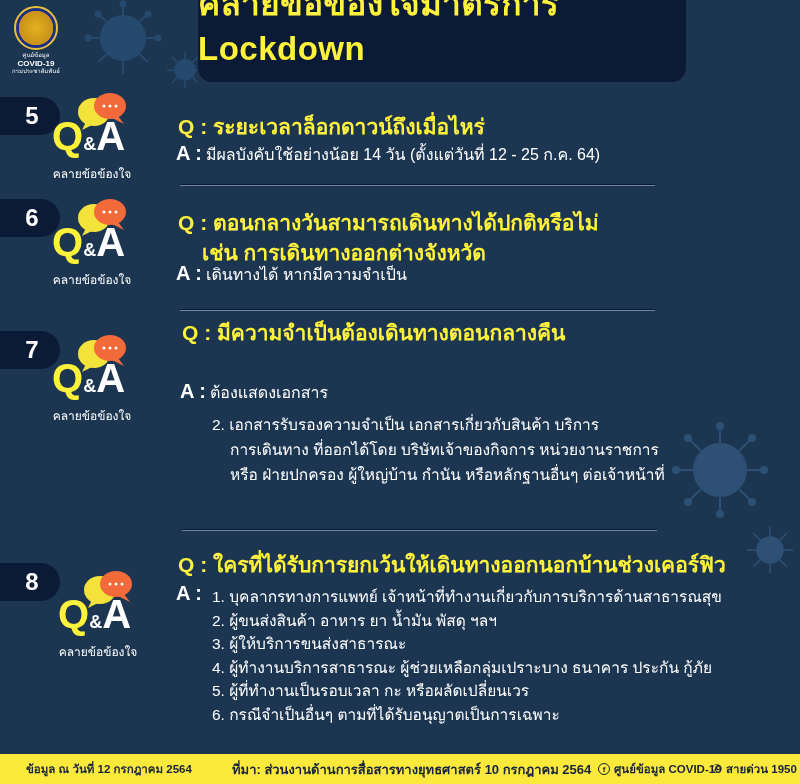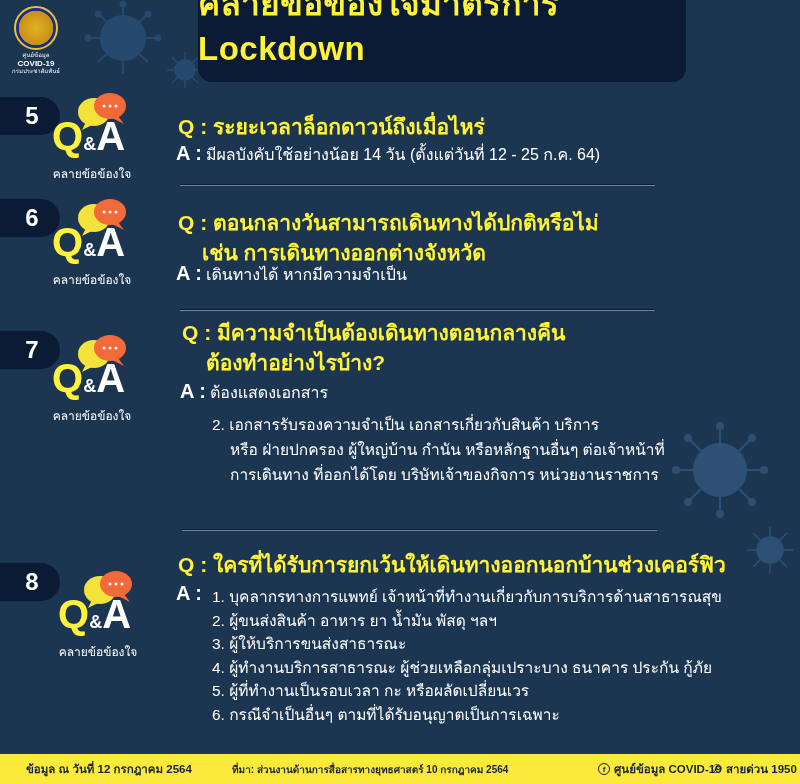--- a/index.html
+++ b/index.html
@@ -78,21 +78,21 @@
   }
 
   
   .footer {
     position: absolute; left: 0; top: 754px; width: 800px; height: 30px;
     background: #fbe93b;
     display: flex; align-items: center;
     font-size: 11.5px; color: #17243b;
   }
   .footer .f-date { position: absolute; left: 26px; font-weight: bold; }
-  .footer .f-src { position: absolute; left: 232px; font-size: 10px; font-weight: bold; }
+  .footer .f-src { position: absolute; left: 232px; font-size: 13px; font-weight: bold; }
   .footer .f-fb { position: absolute; left: 598px; display: flex; align-items: center; gap: 4px; font-weight: bold; }
   .footer .f-hot { position: absolute; left: 712px; display: flex; align-items: center; gap: 4px; font-weight: bold; }
   .fb-icon {
     width: 12px; height: 12px; border: 1.5px solid #17243b; border-radius: 50%;
     font-size: 8px; display: flex; align-items: center; justify-content: center; font-weight: bold;
   }
   .phone-icon { font-size: 12px; }
 </style>
 </head>
 <body>
@@ -242,29 +242,28 @@
         <circle cx="32" cy="14" r="1.5"></circle>
         <circle cx="38" cy="14" r="1.5"></circle>
         <circle cx="44" cy="14" r="1.5"></circle>
       </g>
     </svg>
   <div class="qa-text"><span class="q">Q</span><span class="amp">&amp;</span><span class="a">A</span></div>
   <div class="cap">คลายข้อข้องใจ</div>
 </div>
 <div class="q-line" style="left:182px;top:318px;line-height:30px;">
   <span>Q : มีความจำเป็นต้องเดินทางตอนกลางคืน</span>
-  <span class="cont">ต้องทำอย่างไรบ้าง?</span>
 </div>
 <div class="a-line" style="left:180px;top:380px;">
   <span class="lbl">A :</span><span>ต้องแสดงเอกสาร</span>
 </div>
 <div class="list" style="left:212px;top:412px;">
   <div>2. เอกสารรับรองความจำเป็น เอกสารเกี่ยวกับสินค้า บริการ</div>
+  <div class="indent">การเดินทาง ที่ออกได้โดย บริษัทเจ้าของกิจการ หน่วยงานราชการ</div>
   <div class="indent">หรือ ฝ่ายปกครอง ผู้ใหญ่บ้าน กำนัน หรือหลักฐานอื่นๆ ต่อเจ้าหน้าที่</div>
-  <div class="indent">การเดินทาง ที่ออกได้โดย บริษัทเจ้าของกิจการ หน่วยงานราชการ</div>
 </div>
 <div class="divider" style="left:182px;top:529px;width:475px;"></div>
 
 <div class="num-pill" style="top:563px;">8</div>
 <div class="qa-badge" style="left:40px;top:570px;">
   <svg class="bubbles" viewBox="0 0 60 40">
       <ellipse cx="22" cy="20" rx="16" ry="14" fill="#f2e23a"></ellipse>
       <path d="M14 30 L10 38 L22 32 Z" fill="#f2e23a"></path>
       <ellipse cx="38" cy="14" rx="16" ry="13" fill="#f26a3a"></ellipse>
       <path d="M46 24 L52 32 L40 26 Z" fill="#f26a3a"></path>

